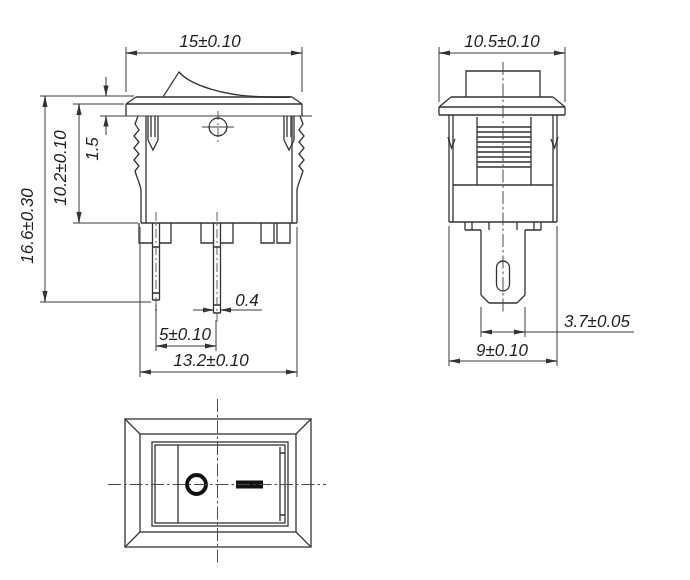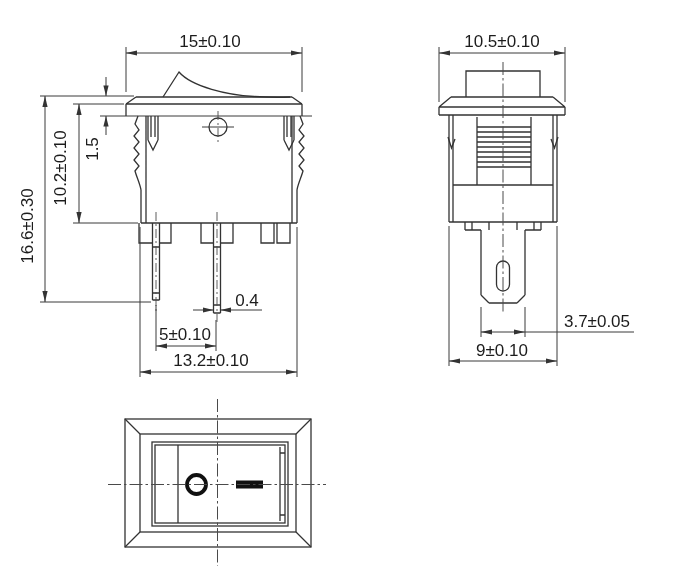--- a/index.html
+++ b/index.html
@@ -1,18 +1,19 @@
 <!DOCTYPE html>
 <html><head>
 <meta charset="utf-8">
 <style>
   html,body{margin:0;padding:0;background:#ffffff;}
   .canvas{
     position:relative;width:690px;height:580px;background:#ffffff;
     font-family:"Liberation Sans", sans-serif;
+    font-style:italic;
   }
   svg{display:block;}
   .obj{stroke:#333333;stroke-width:1.3;fill:none;stroke-linejoin:miter;stroke-linecap:butt;}
   .thin{stroke:#3a3a3a;stroke-width:1;fill:none;}
   .dim{stroke:#3a3a3a;stroke-width:1;fill:none;}
   .arrow{fill:#333333;stroke:none;}
   .cl{stroke:#4a4a4a;stroke-width:1;fill:none;stroke-dasharray:13,3,2.5,3;}
   .clp{stroke:#4a4a4a;stroke-width:0.9;fill:none;stroke-dasharray:9,3,2,3;}
   .dimtext{font-size:17px;fill:#1c1c1c;}
   .sym{fill:#111111;stroke:none;}

